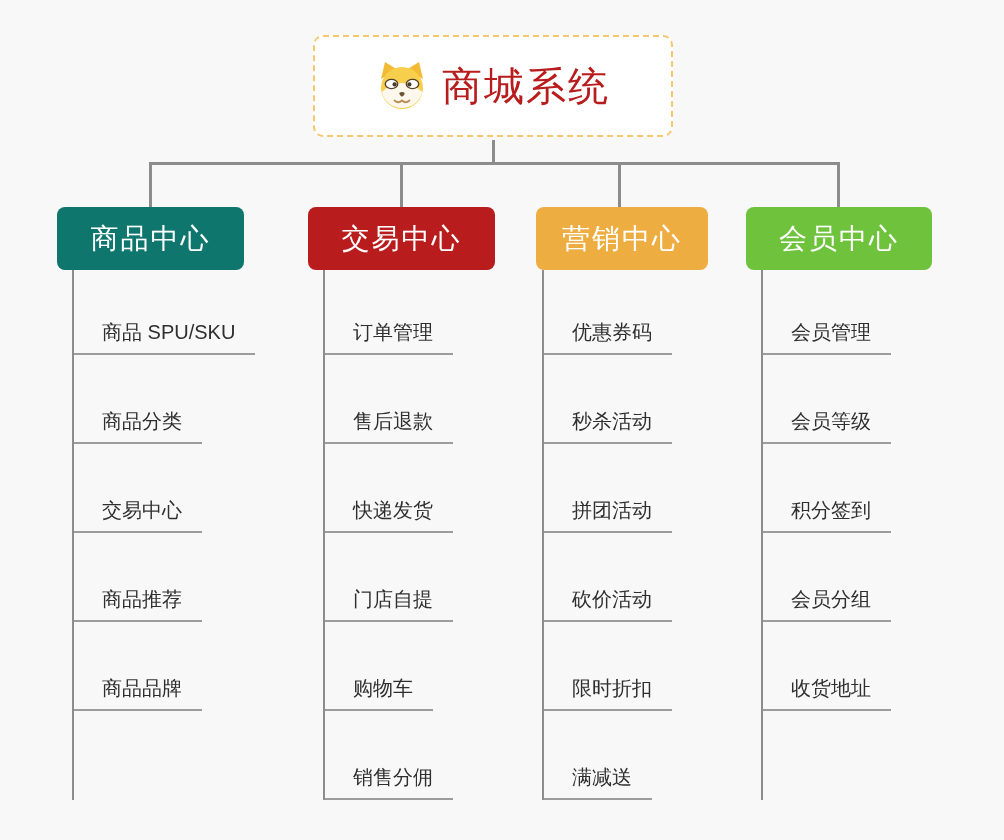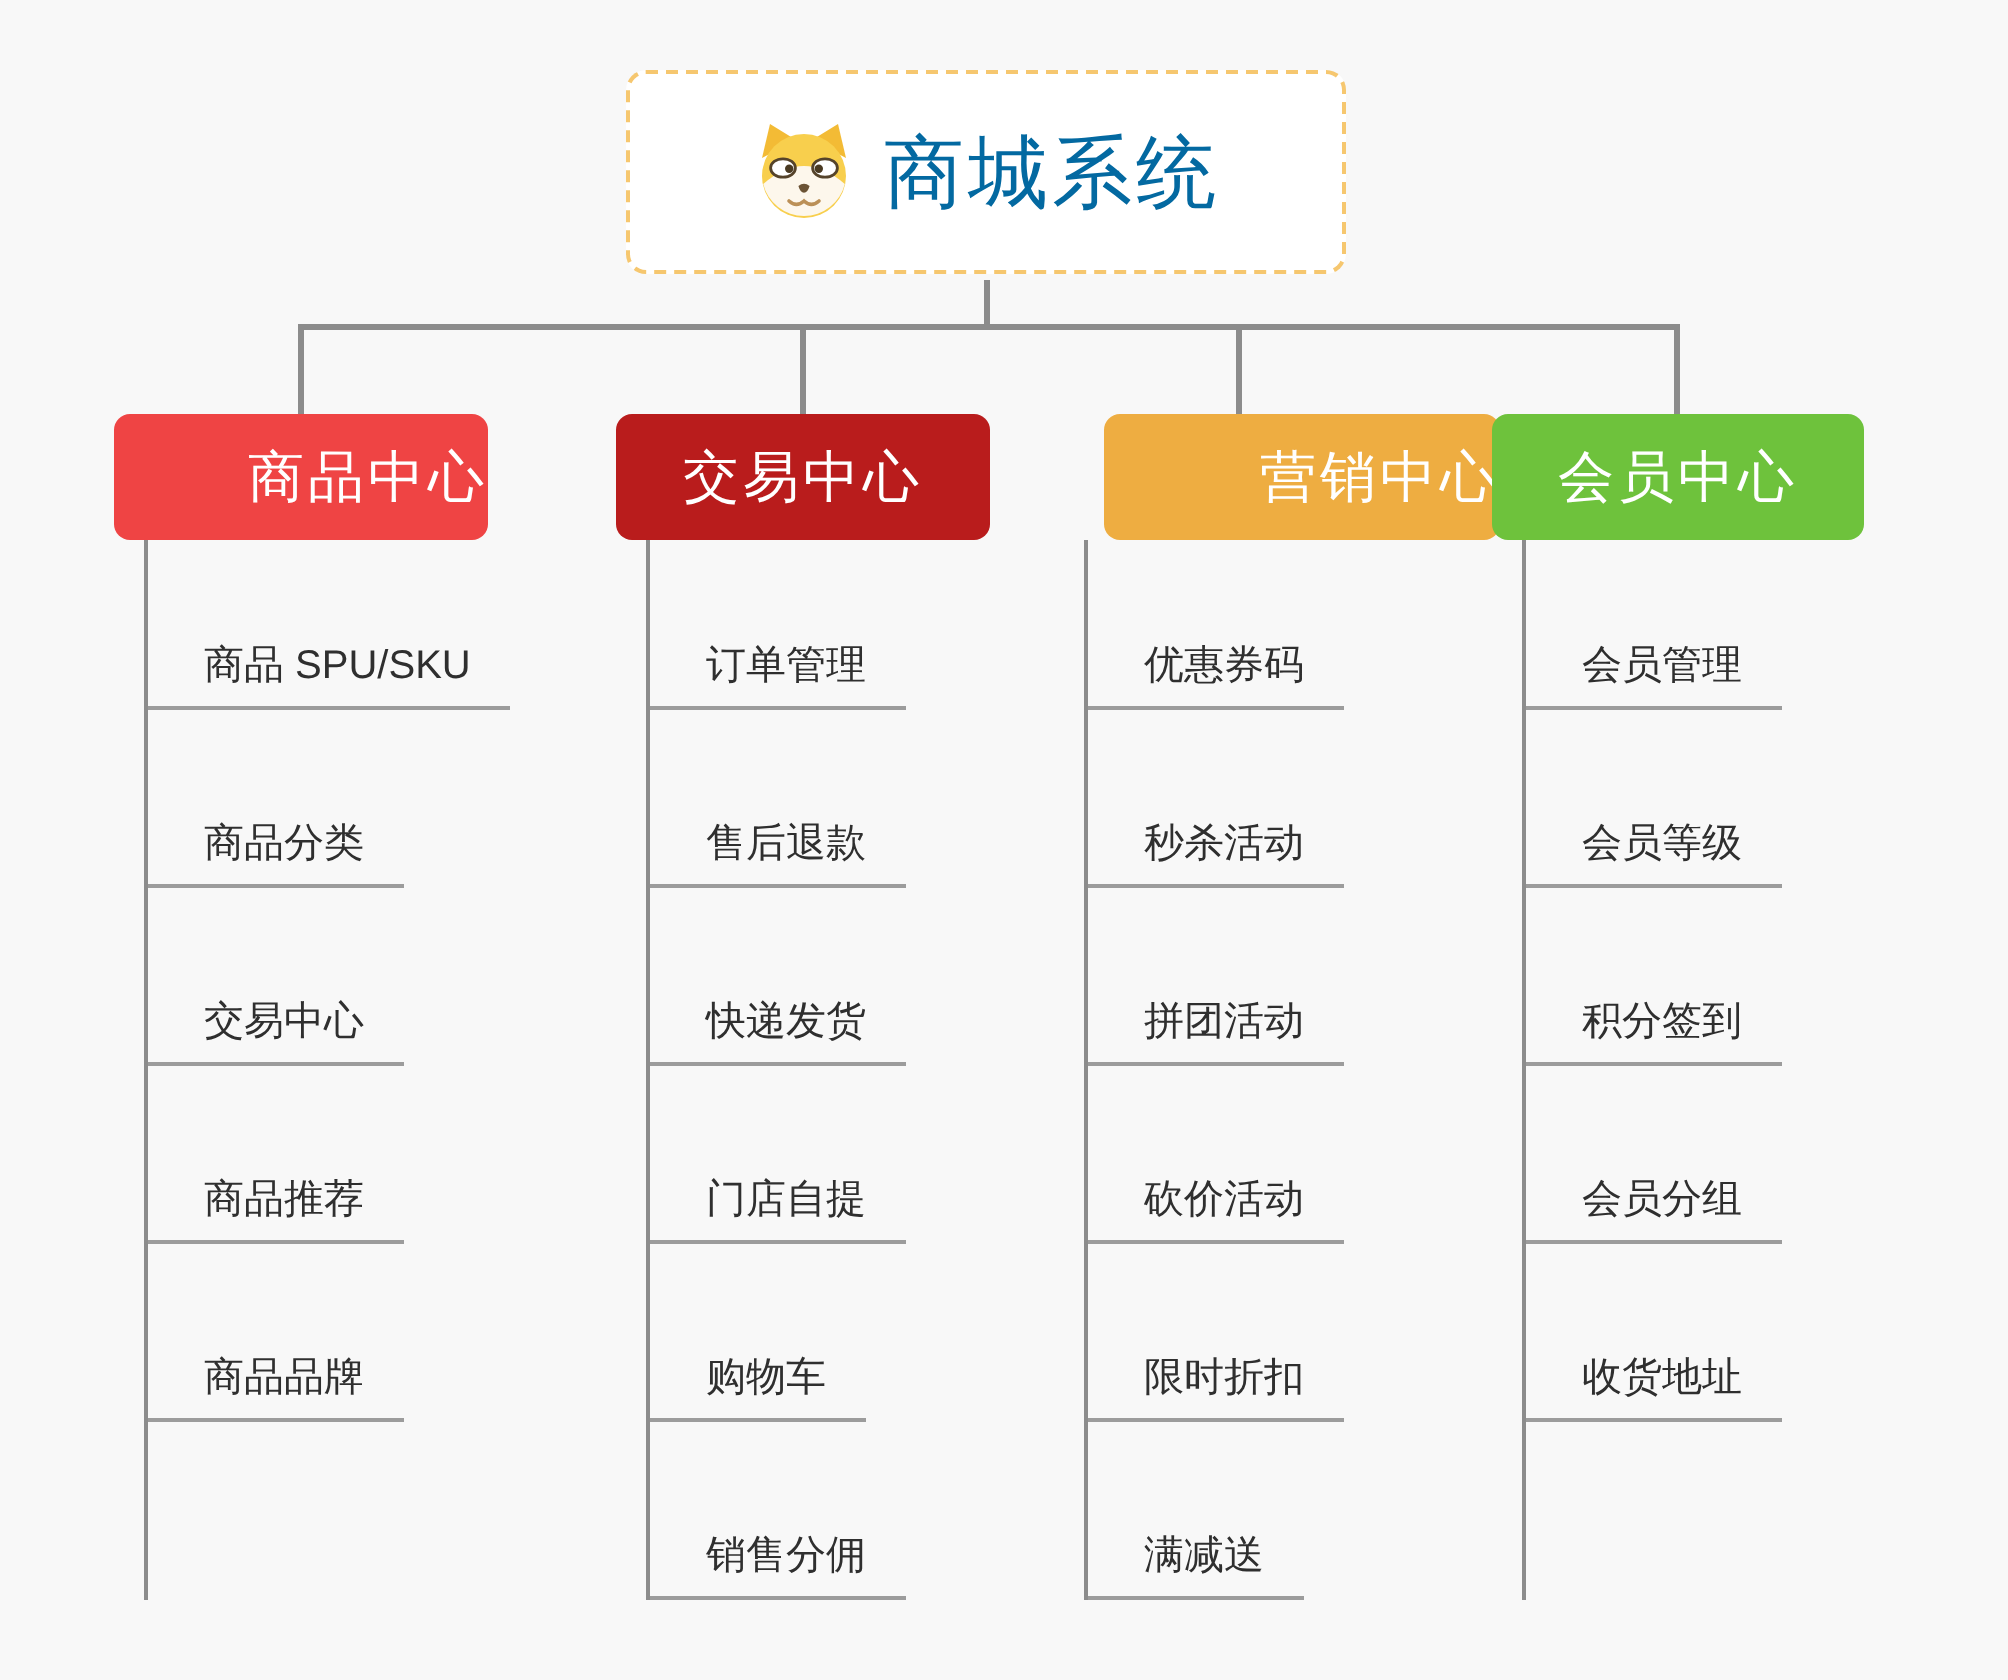--- a/index.html
+++ b/index.html
@@ -29,21 +29,21 @@
   .dog{display:inline-flex;margin-right:14px;}
   .root-title{font-size:40px;font-weight:500;letter-spacing:2px;white-space:nowrap;}
 
   
   .branch{
     position:absolute;top:207px;height:63px;border-radius:8px;
     display:flex;align-items:center;justify-content:center;
   }
   .branch-1{left:57px;width:187px;}
   .branch-2{left:308px;width:187px;}
-  .branch-3{left:552px;width:198px;justify-content:flex-end;}
+  .branch-3{left:536px;width:172px;}
   .branch-4{left:746px;width:186px;}
   .branch-label{color:#ffffff;font-size:28px;letter-spacing:2px;white-space:nowrap;}
 
   
   .column{
     position:absolute;top:270px;height:530px;
     border-left:2px solid #8c8c8c;box-sizing:border-box;
   }
   .col-1{left:72px;}
   .col-2{left:323px;}
@@ -78,24 +78,24 @@
         <circle cx="26" cy="27" r="21" fill="#f8cf4d"></circle>
         <path d="M5.6,31 A21,21 0 0 0 46.4,31 Q36,22 26,22 Q16,22 5.6,31 Z" fill="#fdf7ec"></path>
         <ellipse cx="15.5" cy="23" rx="6.2" ry="4.6" fill="#ffffff" stroke="#55432a" stroke-width="1.4"></ellipse>
         <ellipse cx="36.5" cy="23" rx="6.2" ry="4.6" fill="#ffffff" stroke="#55432a" stroke-width="1.4"></ellipse>
         <circle cx="18.6" cy="23.4" r="2.1" fill="#4a3a22"></circle>
         <circle cx="33.4" cy="23.4" r="2.1" fill="#4a3a22"></circle>
         <path d="M23.2,32 q2.8,-2.2 5.6,0 q-1,3.4 -2.8,3.4 q-1.8,0 -2.8,-3.4 Z" fill="#6b5335"></path>
         <path d="M18.5,39.5 q3.7,3.4 7.5,0 q3.7,3.4 7.5,0" fill="none" stroke="#bb9057" stroke-width="1.8" stroke-linecap="round"></path>
       </svg>
     </span>
-    <span class="root-title" style="color: #0369a1;">商城系统</span>
+    <span class="root-title" style="color: #b91c1c;">商城系统</span>
   </div>
 
-  <div class="branch branch-1" style="background: #ef4444; justify-content: flex-end;">
+  <div class="branch branch-1" style="background: #0f766e;">
     <span class="branch-label">商品中心</span>
   </div>
   <div class="branch branch-2" style="background: #b91c1c;">
     <span class="branch-label">交易中心</span>
   </div>
   <div class="branch branch-3" style="background: rgb(238, 173, 65);">
     <span class="branch-label">营销中心</span>
   </div>
   <div class="branch branch-4" style="background: rgb(110, 194, 60);">
     <span class="branch-label">会员中心</span>

